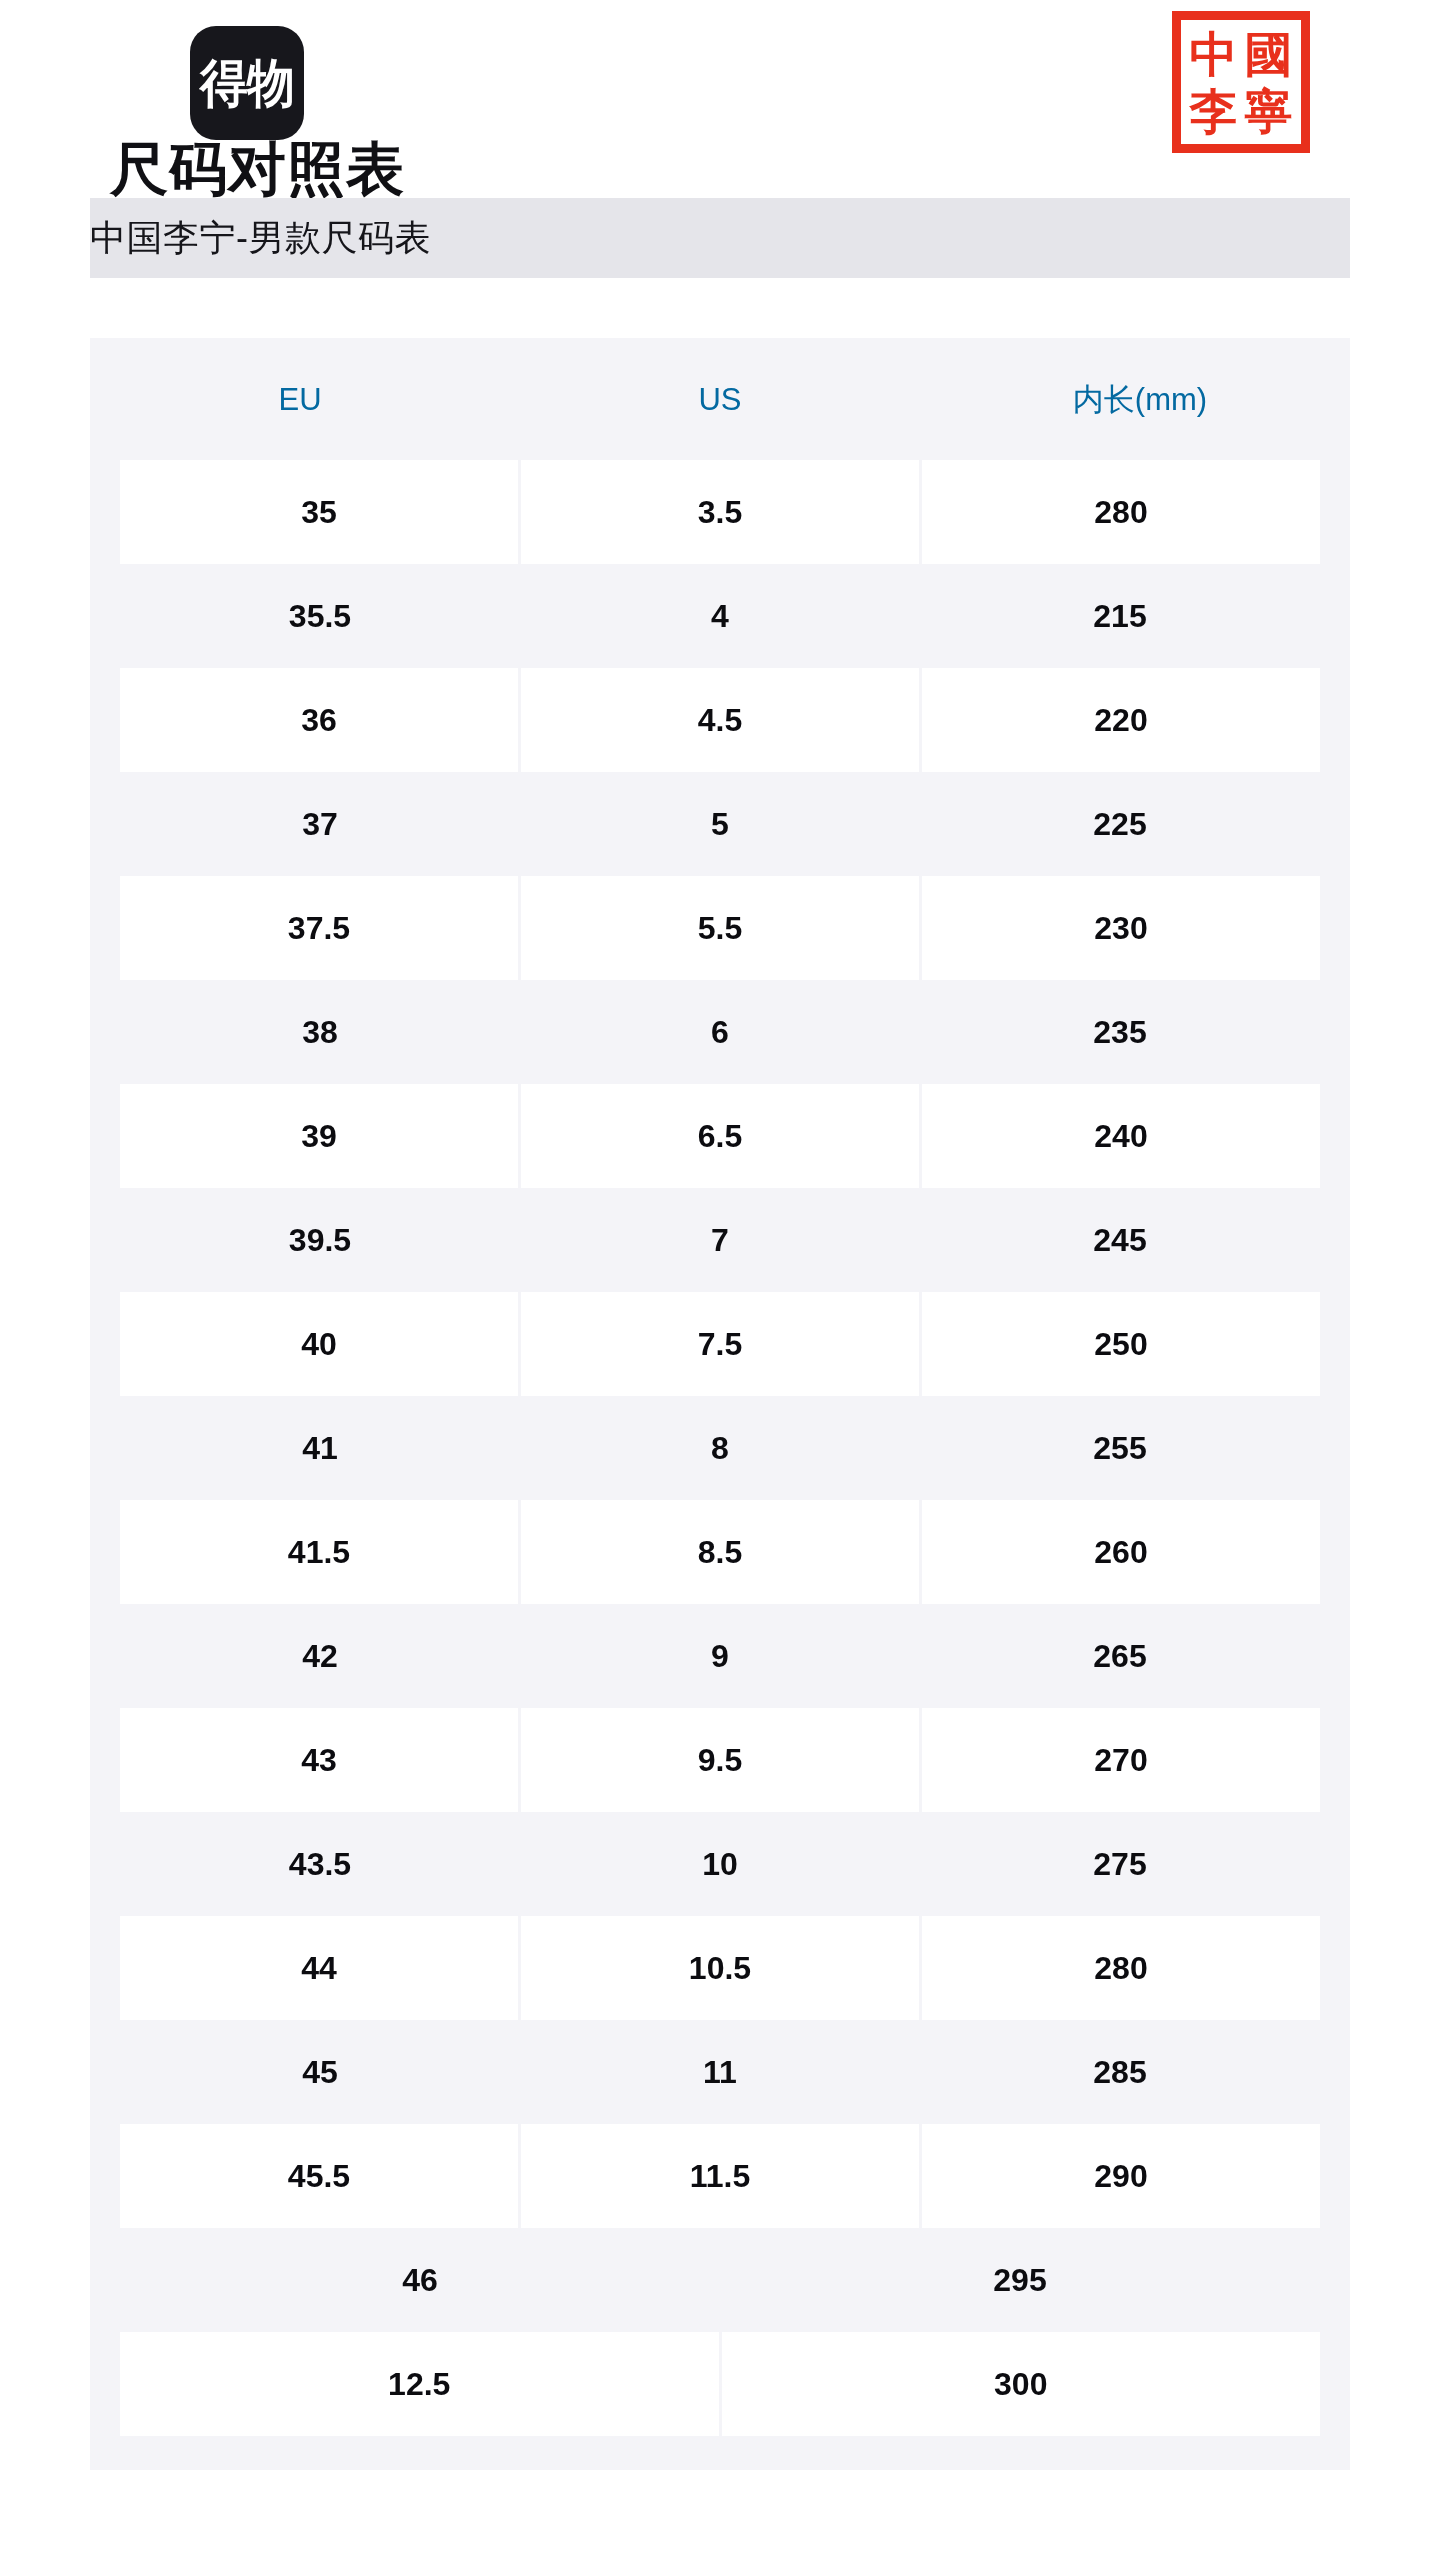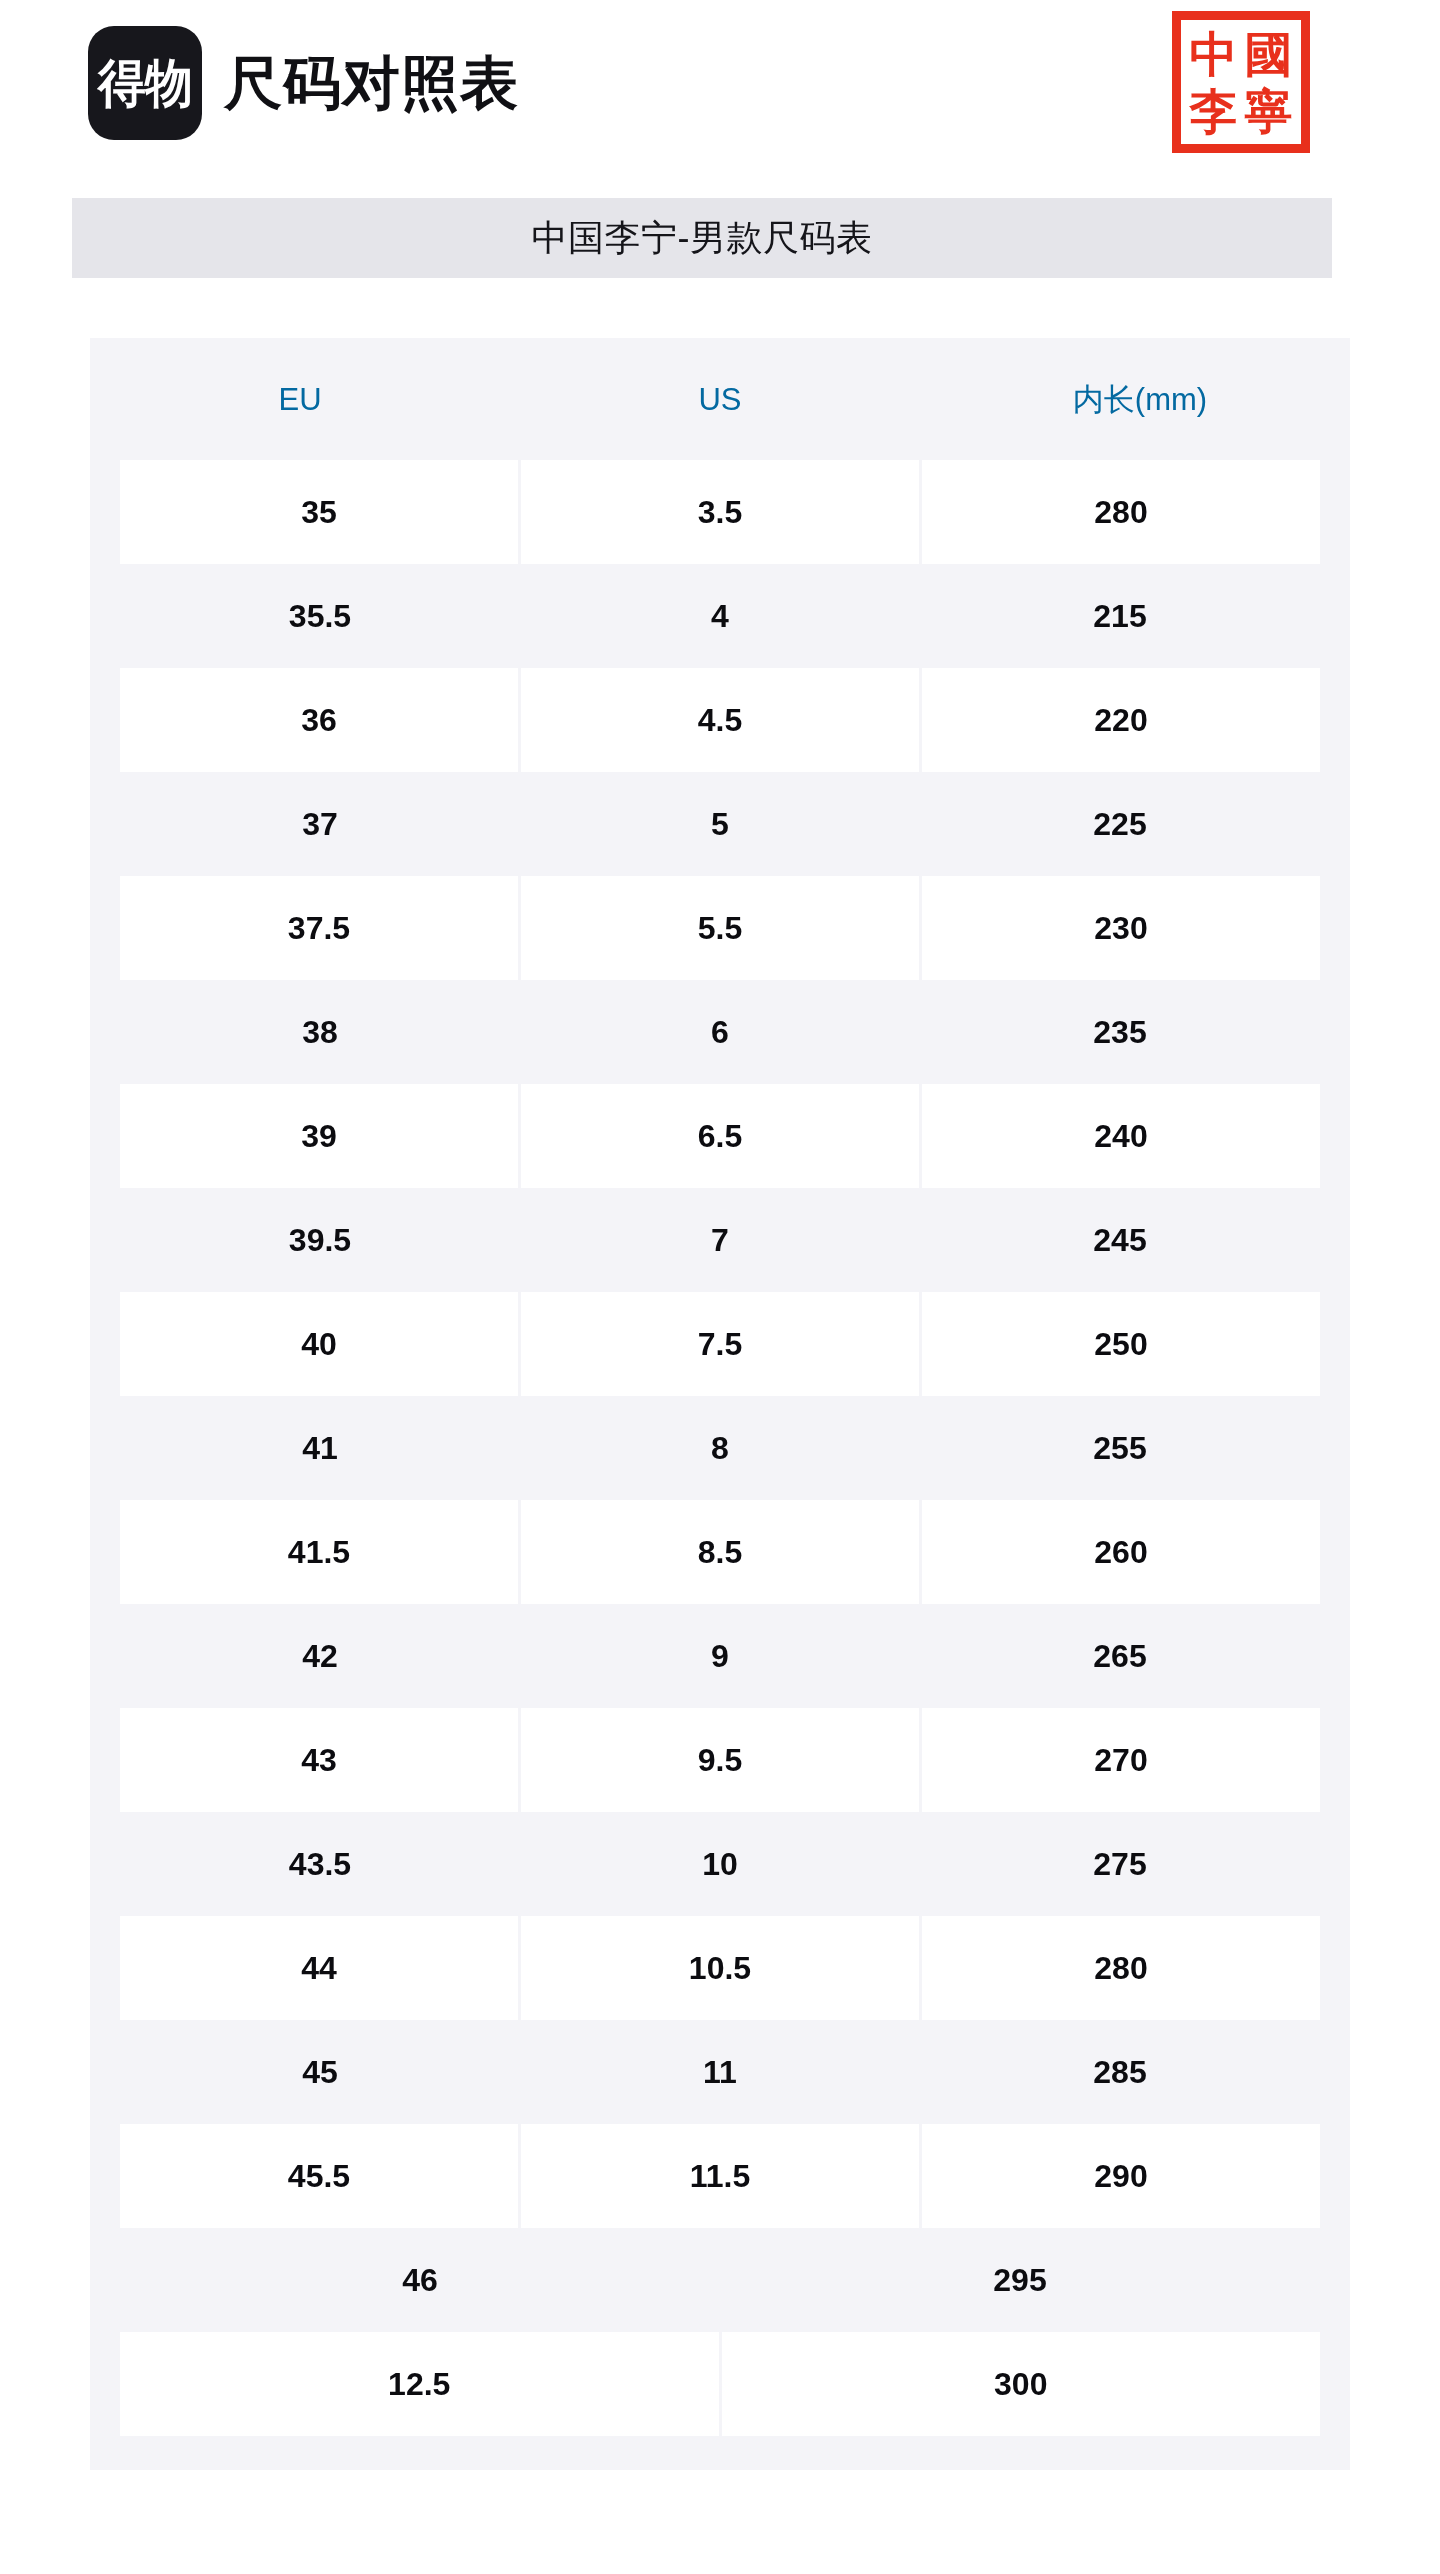--- a/index.html
+++ b/index.html
@@ -22,20 +22,21 @@
     left: 0; top: 0;
     width: 1440px;
     height: 185px;
   }
   .brand-block {
     position: absolute;
     left: 88px;
     top: 26px;
     display: flex;
     align-items: center;
+    flex-direction: column;
   }
   .brand-logo {
     width: 114px;
     height: 114px;
     border-radius: 26px;
     background: #17171c;
     display: flex;
     align-items: center;
     justify-content: center;
     flex: none;
@@ -84,28 +85,27 @@
     color: #e8301c;
     font-size: 48px;
     line-height: 1;
     font-weight: 700;
     font-family: "DejaVu Serif", "Liberation Serif", serif;
   }
 
   
   .table-title-bar {
     position: absolute;
-    left: 72px;
+    left: 90px;
     top: 198px;
     width: 1260px;
     height: 80px;
     background: #e5e5ea;
     display: flex;
     align-items: center;
-    justify-content: center;
   }
   .table-title-text {
     font-size: 36px;
     line-height: 1;
     color: #15151a;
     font-weight: 400;
     letter-spacing: 0.5px;
   }
 
   

